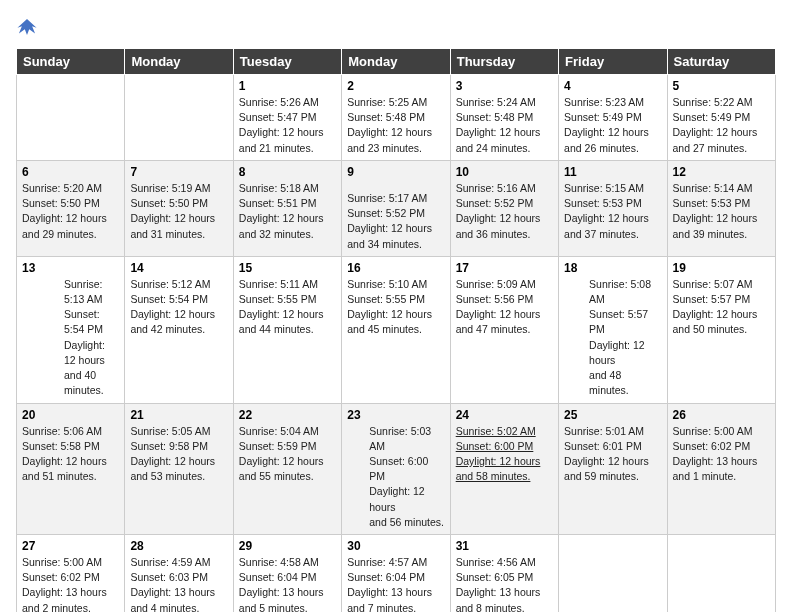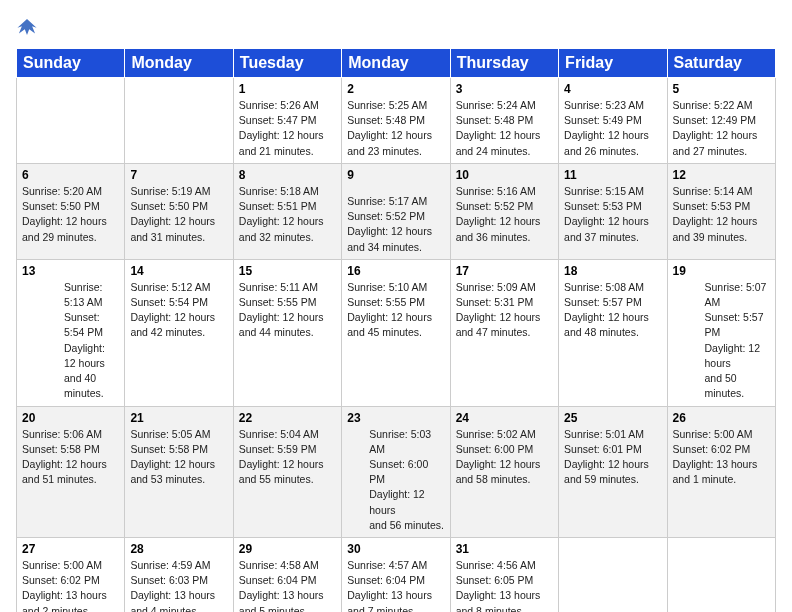--- a/index.html
+++ b/index.html
@@ -45,25 +45,25 @@
     .location-title {
       font-size: 15px;
       color: #333;
     }
     .calendar {
       width: 100%;
       border-collapse: collapse;
       font-size: 11px;
     }
     .calendar th {
-      background: #1d4ed8;
+      background: #404040;
       color: #fff;
       padding: 5px 6px;
       text-align: left;
-      font-size: 16px;
+      font-size: 13px;
       font-weight: bold;
       border: 1px solid #fff;
     }
     .calendar td {
       border: 1px solid #ccc;
       vertical-align: top;
       padding: 4px 5px;
       width: 108px;
       min-height: 80px;
       background: #fff;
@@ -145,21 +145,21 @@
         <td>
           <span class="day-number">4</span>
           <div class="day-info" style="white-space: pre-line;">Sunrise: 5:23 AM
 Sunset: 5:49 PM
 Daylight: 12 hours
 and 26 minutes.</div>
         </td>
         <td>
           <span class="day-number">5</span>
           <div class="day-info" style="white-space: pre-line;">Sunrise: 5:22 AM
-Sunset: 12:49 PM
+Sunset: 5:49 PM
 Daylight: 12 hours
 and 27 minutes.</div>
         </td>
       </tr>
       <tr>
         <td>
           <span class="day-number">6</span>
           <div class="day-info" style="white-space: pre-line;">Sunrise: 5:20 AM
 Sunset: 5:50 PM
 Daylight: 12 hours
@@ -233,71 +233,71 @@
         <td>
           <span class="day-number">16</span>
           <div class="day-info" style="white-space: pre-line;">Sunrise: 5:10 AM
 Sunset: 5:55 PM
 Daylight: 12 hours
 and 45 minutes.</div>
         </td>
         <td>
           <span class="day-number">17</span>
           <div class="day-info" style="white-space: pre-line;">Sunrise: 5:09 AM
-Sunset: 5:31 PM
+Sunset: 5:56 PM
 Daylight: 12 hours
 and 47 minutes.</div>
         </td>
         <td>
           <span class="day-number">18</span>
-          <div class="day-info" style="white-space: pre-line;">Sunrise: 5:08 AM
+          <div class="day-info" style="white-space: pre-line; margin-left: 25px;">Sunrise: 5:08 AM
 Sunset: 5:57 PM
 Daylight: 12 hours
 and 48 minutes.</div>
         </td>
         <td>
           <span class="day-number">19</span>
-          <div class="day-info" style="white-space: pre-line; margin-left: 32px;">Sunrise: 5:07 AM
+          <div class="day-info" style="white-space: pre-line;">Sunrise: 5:07 AM
 Sunset: 5:57 PM
 Daylight: 12 hours
 and 50 minutes.</div>
         </td>
       </tr>
       <tr>
         <td>
           <span class="day-number">20</span>
           <div class="day-info" style="white-space: pre-line;">Sunrise: 5:06 AM
 Sunset: 5:58 PM
 Daylight: 12 hours
 and 51 minutes.</div>
         </td>
         <td>
           <span class="day-number">21</span>
           <div class="day-info" style="white-space: pre-line;">Sunrise: 5:05 AM
-Sunset: 5:58 PM
+Sunset: 9:58 PM
 Daylight: 12 hours
 and 53 minutes.</div>
         </td>
         <td>
           <span class="day-number">22</span>
           <div class="day-info" style="white-space: pre-line;">Sunrise: 5:04 AM
 Sunset: 5:59 PM
 Daylight: 12 hours
 and 55 minutes.</div>
         </td>
         <td>
           <span class="day-number">23</span>
           <div class="day-info" style="white-space: pre-line; margin-left: 22px;">Sunrise: 5:03 AM
 Sunset: 6:00 PM
 Daylight: 12 hours
 and 56 minutes.</div>
         </td>
         <td>
           <span class="day-number">24</span>
-          <div class="day-info" style="white-space: pre-line;">Sunrise: 5:02 AM
+          <div class="day-info" style="white-space: pre-line; text-decoration: underline;">Sunrise: 5:02 AM
 Sunset: 6:00 PM
 Daylight: 12 hours
 and 58 minutes.</div>
         </td>
         <td>
           <span class="day-number">25</span>
           <div class="day-info" style="white-space: pre-line;">Sunrise: 5:01 AM
 Sunset: 6:01 PM
 Daylight: 12 hours
 and 59 minutes.</div>

